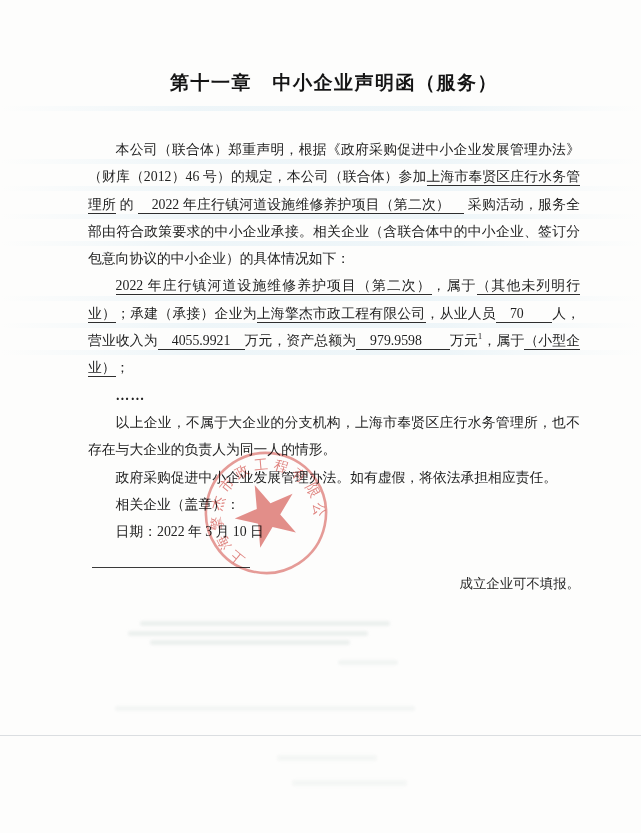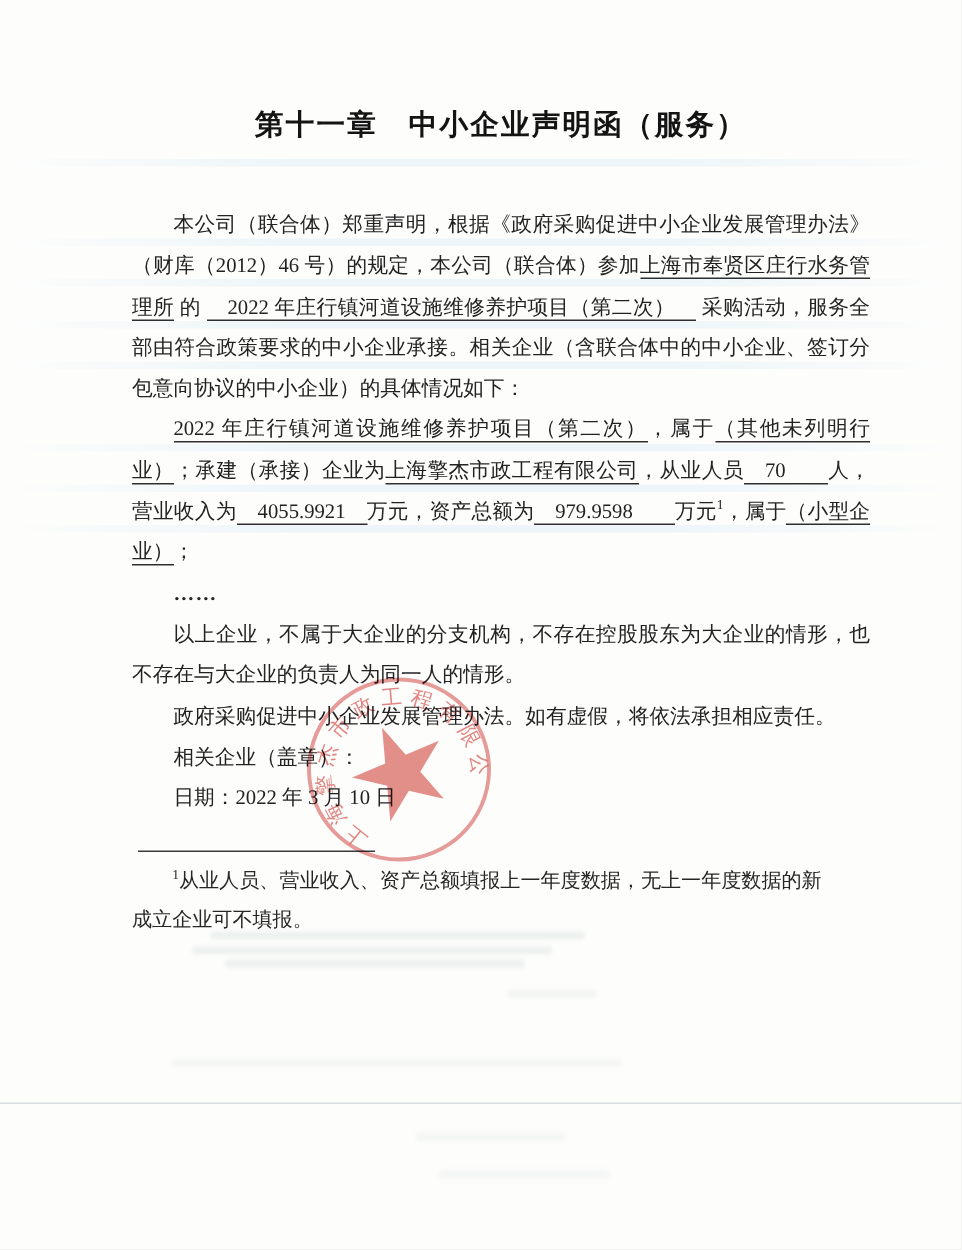--- a/index.html
+++ b/index.html
@@ -18,21 +18,21 @@
     margin:0; font-size:13.8px; line-height:27.3px;
     text-align:justify; text-indent:2em; color:#222;
   }
   .u { border-bottom:1.2px solid #2e2e2e; padding-bottom:1px; }
   sup { font-size:9px; line-height:0; }
   .ellipsis-line { margin-top:15px; font-weight:bold; letter-spacing:1px; }
   .gap-top { margin-top:20px; }
   .footnote { margin-top:22px; font-size:13.4px; color:#262626; }
   .fn-rule { width:158px; border:none; border-top:1.3px solid #3a3a3a; margin:0 0 3px 4px; }
   .fn-line1 { line-height:25px; padding-left:2em; text-align:justify; }
-  .fn-line2 { line-height:25px; text-align:left; }
+  .fn-line2 { line-height:25px; text-align:right; }
   .fn-sup { font-size:9px; vertical-align:super; }
   
   .seal { position:absolute; left:191px; top:438px; opacity:0.8; mix-blend-mode:multiply; }
   
   .streak {
     position:absolute; left:0; width:641px; height:5px; pointer-events:none;
     background:linear-gradient(90deg, rgba(213,233,243,0), rgba(213,233,243,0.38) 30%, rgba(213,233,243,0.38) 70%, rgba(213,233,243,0));
   }
   
   .ghost { position:absolute; background:rgba(150,176,166,0.16); filter:blur(1.5px); border-radius:2px; pointer-events:none; }
@@ -55,31 +55,30 @@
   <div class="doc">
 
     <div class="title">第十一章　中小企业声明函（服务）</div>
 
     <p class="body"><span>本公司（联合体）郑重声明，根据《政府采购促进中小企业发展管理办法》（财库（2012）46 号）的规定，本公司（联合体）参加</span><span class="u">上海市奉贤区庄行水务管理所</span><span> 的 </span><span class="u">　2022 年庄行镇河道设施维修养护项目（第二次）　</span><span> 采购活动，服务全部由符合政策要求的中小企业承接。相关企业（含联合体中的中小企业、签订分包意向协议的中小企业）的具体情况如下：</span></p>
 
     <p class="body"><span class="u">2022 年庄行镇河道设施维修养护项目（第二次）</span><span>，属于</span><span class="u">（其他未列明行业）</span><span>；承建（承接）企业为</span><span class="u">上海擎杰市政工程有限公司</span><span>，从业人员</span><span class="u">　70　　</span><span>人，营业收入为</span><span class="u">　4055.9921　</span><span>万元，资产总额为</span><span class="u">　979.9598　　</span><span>万元</span><sup>1</sup><span>，属于</span><span class="u">（小型企业）</span><span>；</span></p>
 
     <p class="body ellipsis-line">……</p>
 
-    <p class="body">以上企业，不属于大企业的分支机构，不存在控股股东为大企业的情形，也不存在与大企业的负责人为同一人的情形。</p>
+    <p class="body">以上企业，不属于大企业的分支机构，上海市奉贤区庄行水务管理所，也不存在与大企业的负责人为同一人的情形。</p>
 
     <p class="body">政府采购促进中小企业发展管理办法。如有虚假，将依法承担相应责任。</p>
 
     <p class="body gap-top">相关企业（盖章）：</p>
 
     <p class="body">日期：2022 年 3 月 10 日</p>
 
     <div class="footnote">
       <hr class="fn-rule">
-      <div class="fn-line1"><span class="fn-sup">1</span><span>从业人员、营业收入、资产总额填报上一年度数据，无上一年度数据的新</span></div>
       <div class="fn-line2">成立企业可不填报。</div>
     </div>
 
   </div>
 
   <svg class="seal" width="150" height="150" viewBox="0 0 150 150">
     <defs>
       <path id="sealArc" d="M 36 105 A 47 47 0 1 1 114 105"></path>
     </defs>
     <g transform="rotate(-33 75 75)">

